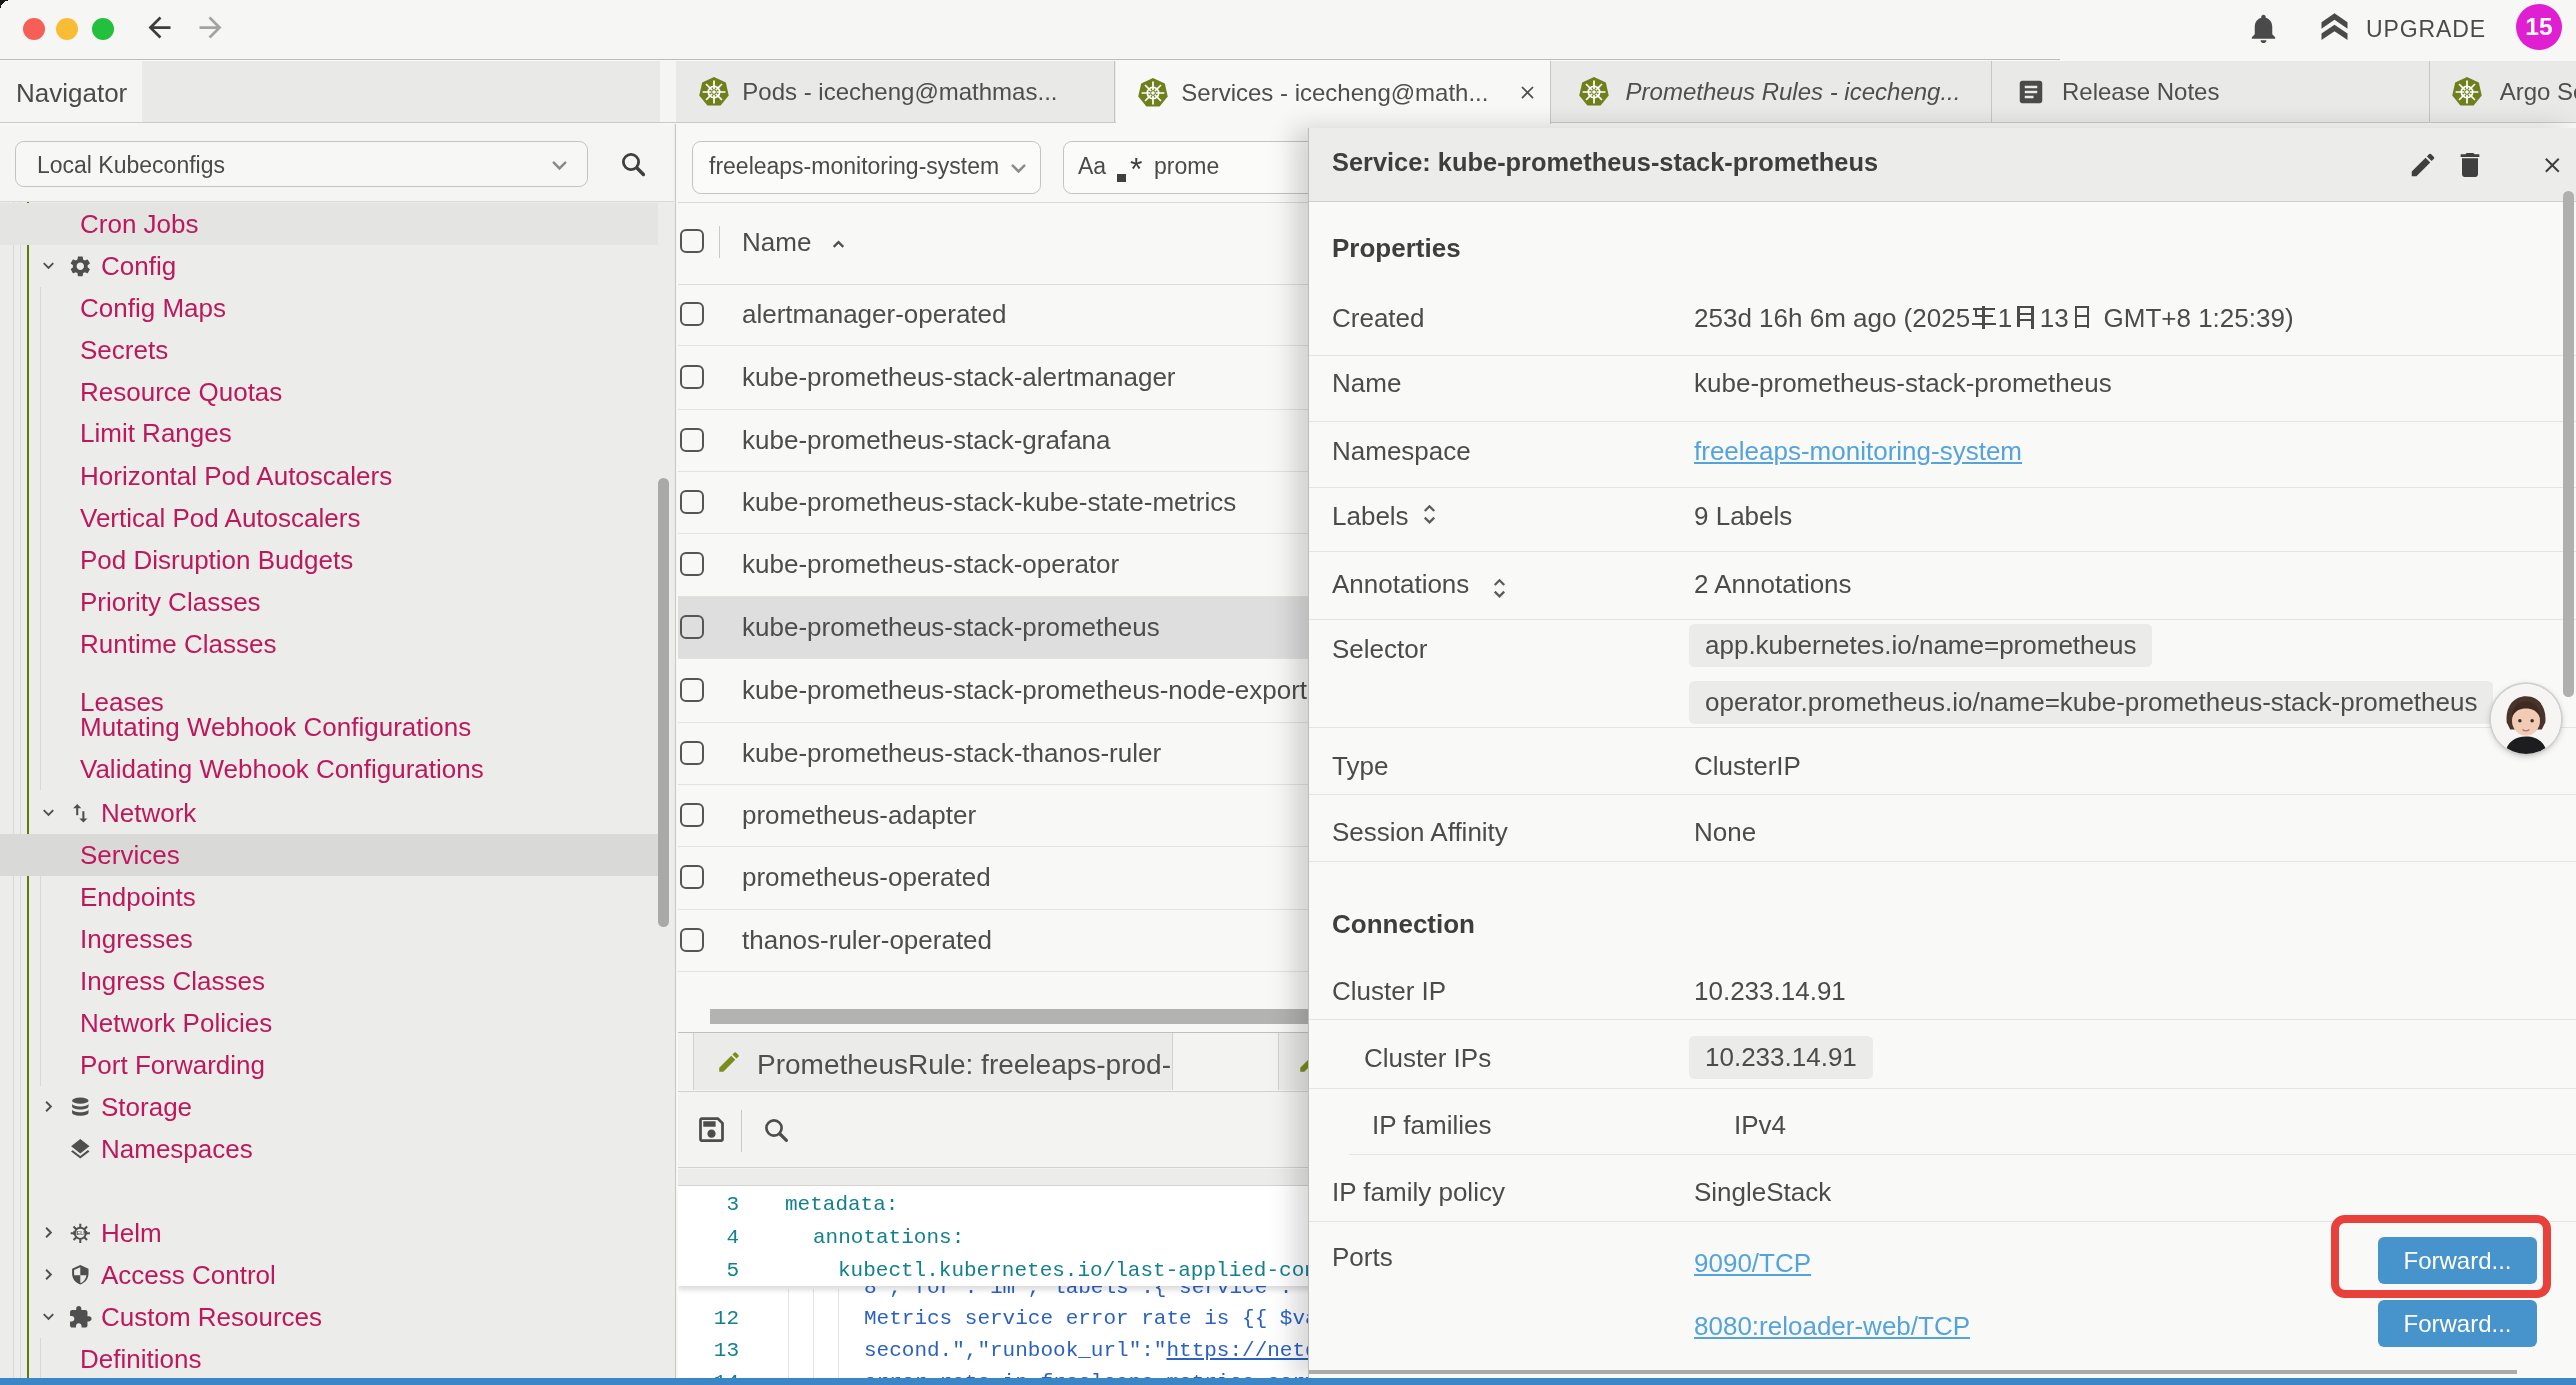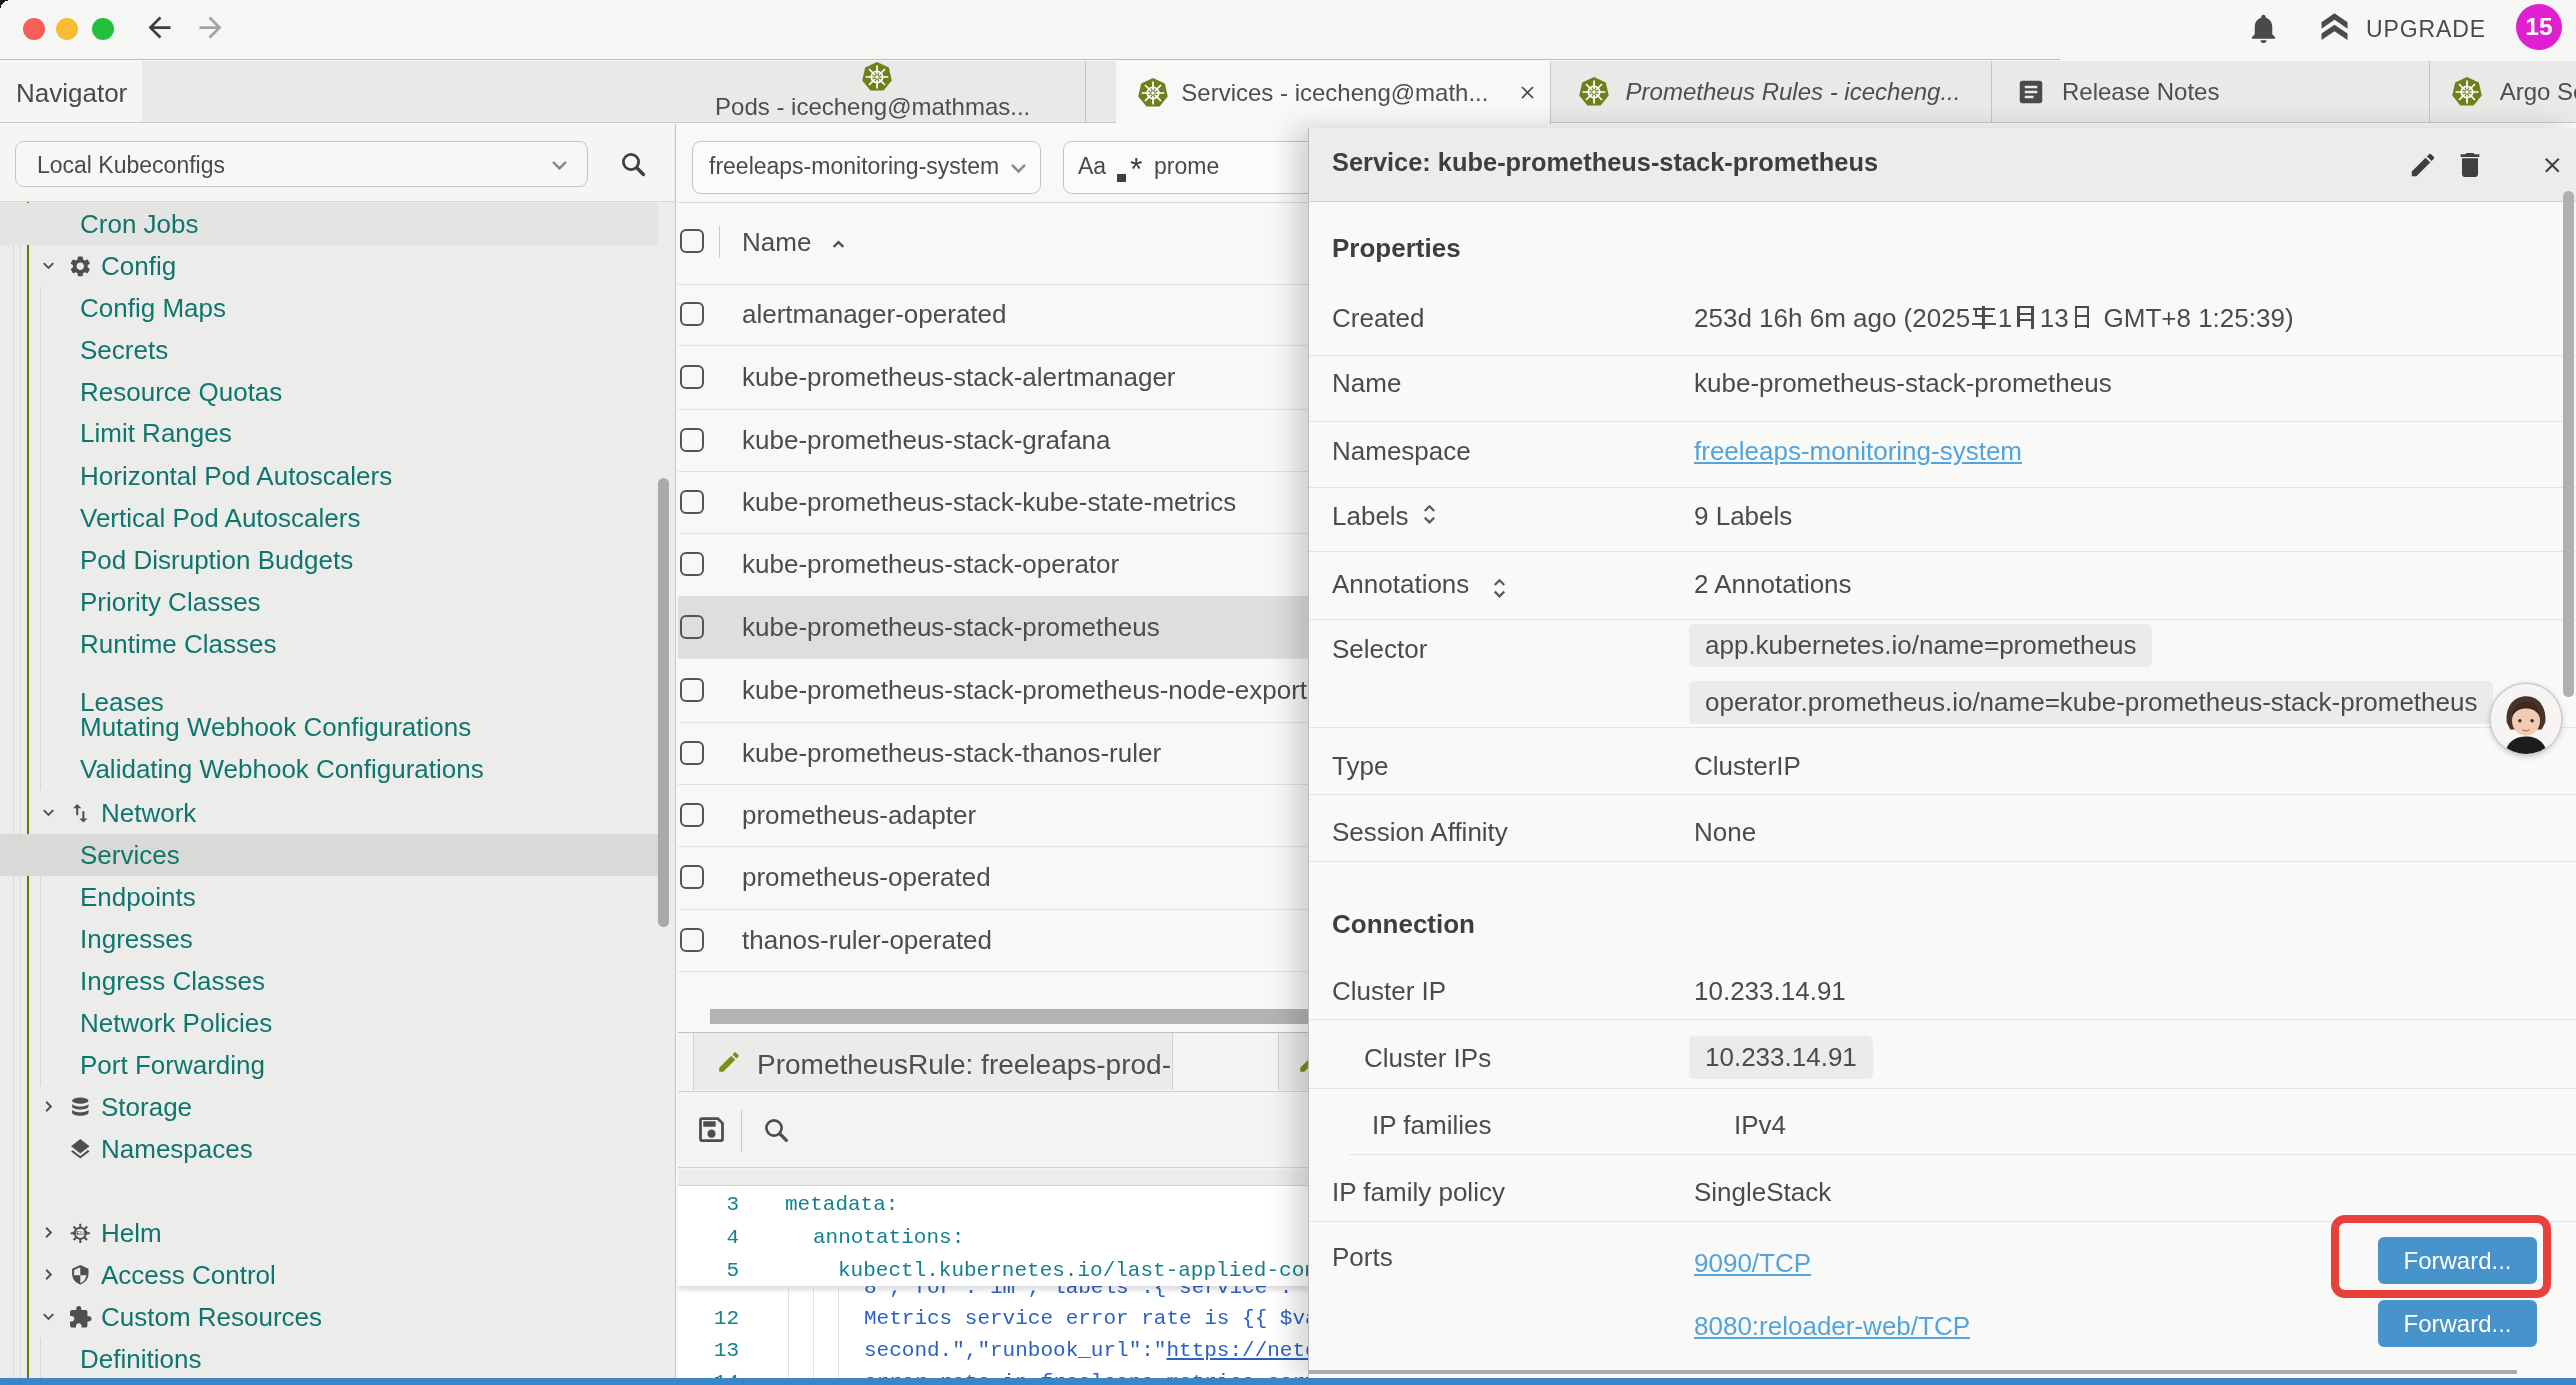--- a/index.html
+++ b/index.html
@@ -21,21 +21,21 @@
 .tab.active { background:#f8f8f7; height:63px; }
 .tab .k8s { flex:0 0 auto; }
 
 
 #sidebar { position:absolute; left:0; top:124px; width:676px; height:1256px; background:#ececeb; border-right:1.8px solid #c6c6c5; }
 #kubebar { position:absolute; left:0; top:0; width:674px; height:78px; background:#f5f5f4; border-bottom:0.9px solid #d9d9d8; }
 #kubesel { position:absolute; left:15px; top:16.7px; width:573px; height:46px; background:#f7f7f6; border:1.8px solid #c3c3c2; border-radius:8.8px; }
 #kubesel span { position:absolute; left:21px; top:10.5px; font-size:23px; color:#4a4a4a; }
 .tree { position:absolute; left:0; top:78px; width:674px; height:1178px; overflow:hidden; }
 .guide { position:absolute; top:0; bottom:0; width:0.9px; background:#d8d8d7; }
-.trow { position:absolute; left:0; width:658px; height:42px; line-height:42px; font-size:26px; color:#0f766e; white-space:nowrap; }
+.trow { position:absolute; left:0; width:658px; height:42px; line-height:42px; font-size:26px; color:#be185d; white-space:nowrap; }
 .trow .lbl1 { position:absolute; left:80px; }
 .trow .lbl0 { position:absolute; left:101px; }
 .trow.hov { background:#e4e4e3; }
 .trow.sel { background:#d9d9d8; }
 .chev { position:absolute; left:39px; top:11.4px; width:19px; height:19px; }
 .ticon { position:absolute; left:68px; top:8.8px; width:24.6px; height:24.6px; }
 #sbthumb { position:absolute; left:658px; top:354px; width:11.4px; height:449px; background:#a9a9a8; border-radius:6.1px; }
 
 
 #main { position:absolute; left:678px; top:124px; width:1898px; height:1256px; background:#f8f8f7; }
@@ -105,21 +105,21 @@
   <div class="abs" style="left:2366px; top:16px; font-size:23px; color:#4a4a4a; letter-spacing:0.9px;">UPGRADE</div>
   <div class="abs" style="left:2516px; top:4.4px; width:46px; height:46px; border-radius:50%; background:#df1fd1; color:#fff; font-size:24.6px; font-weight:bold; text-align:center; line-height:46px;">15</div>
   <div id="corner"></div>
 </div>
 
 <div id="tabstrip">
   <div id="navhead">
       <span>Navigator</span>
     </div>
   <div id="navlight"></div>
-  <div class="tab" style="left:648px; width:438px;flex-direction:column;">
+  <div class="tab" style="left:677px; width:438px;">
     <svg class="k8s" style="margin-left:21px;" width="32" height="32" viewBox="0 0 36 36">
         <polygon points="18,1 31.3,7.4 34.6,21.8 25.4,33.3 10.6,33.3 1.4,21.8 4.7,7.4" fill="#6e7f1c"></polygon>
         <g stroke="#fff" stroke-width="1.9" fill="none">
           <circle cx="18" cy="18" r="6.4"></circle>
           <path d="M18 15V5.2M18 21v9.8M15 18H5.2M21 18h9.8M15.9 15.9 9 9M20.1 20.1l6.9 6.9M20.1 15.9 27 9M15.9 20.1 9 27"></path>
         </g>
         <circle cx="18" cy="18" r="2" fill="#fff"></circle>
       </svg>
     <span style="margin-left:12.3px;">Pods - icecheng@mathmas...</span>
   </div>

